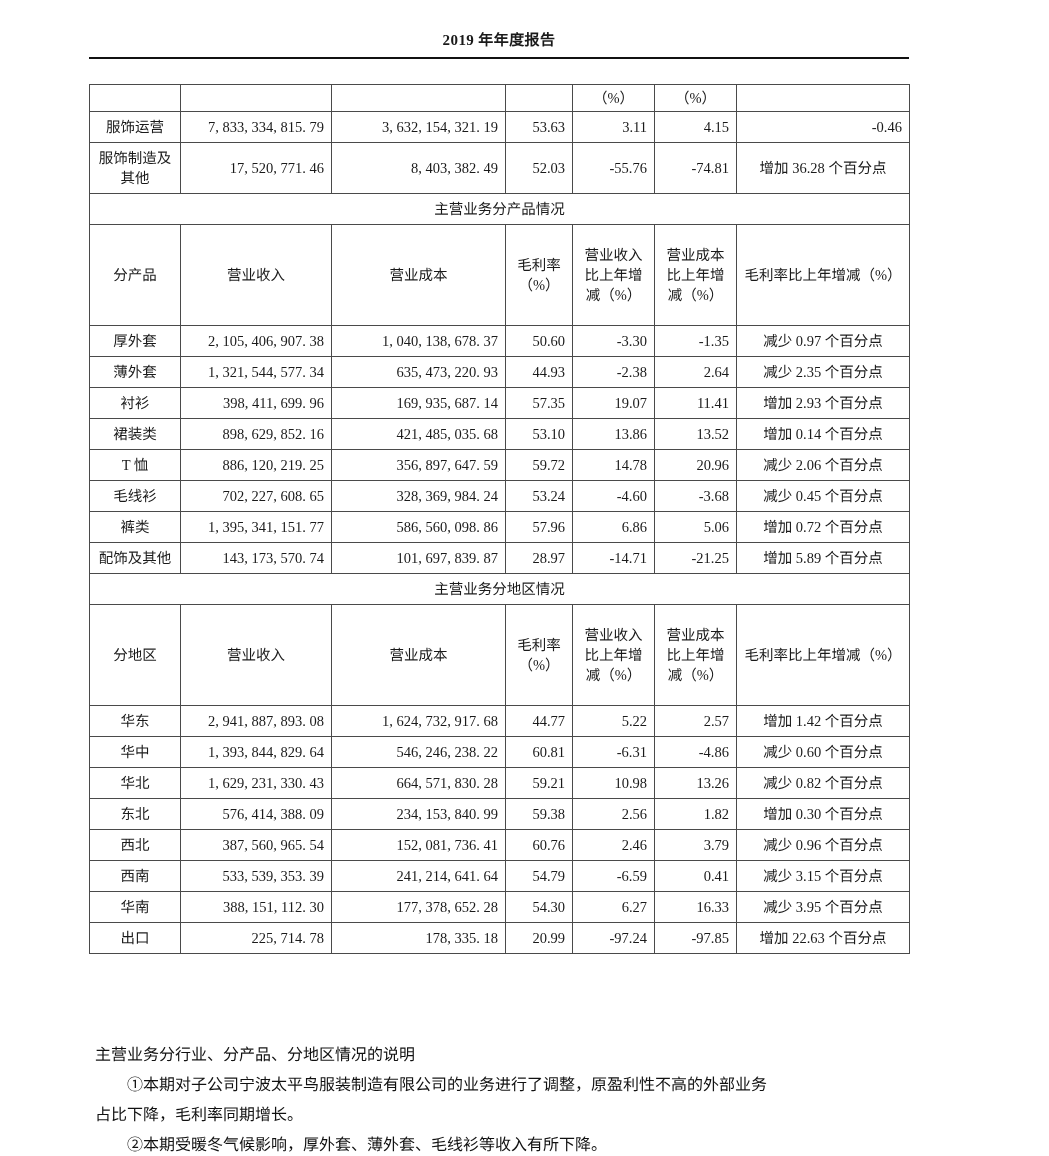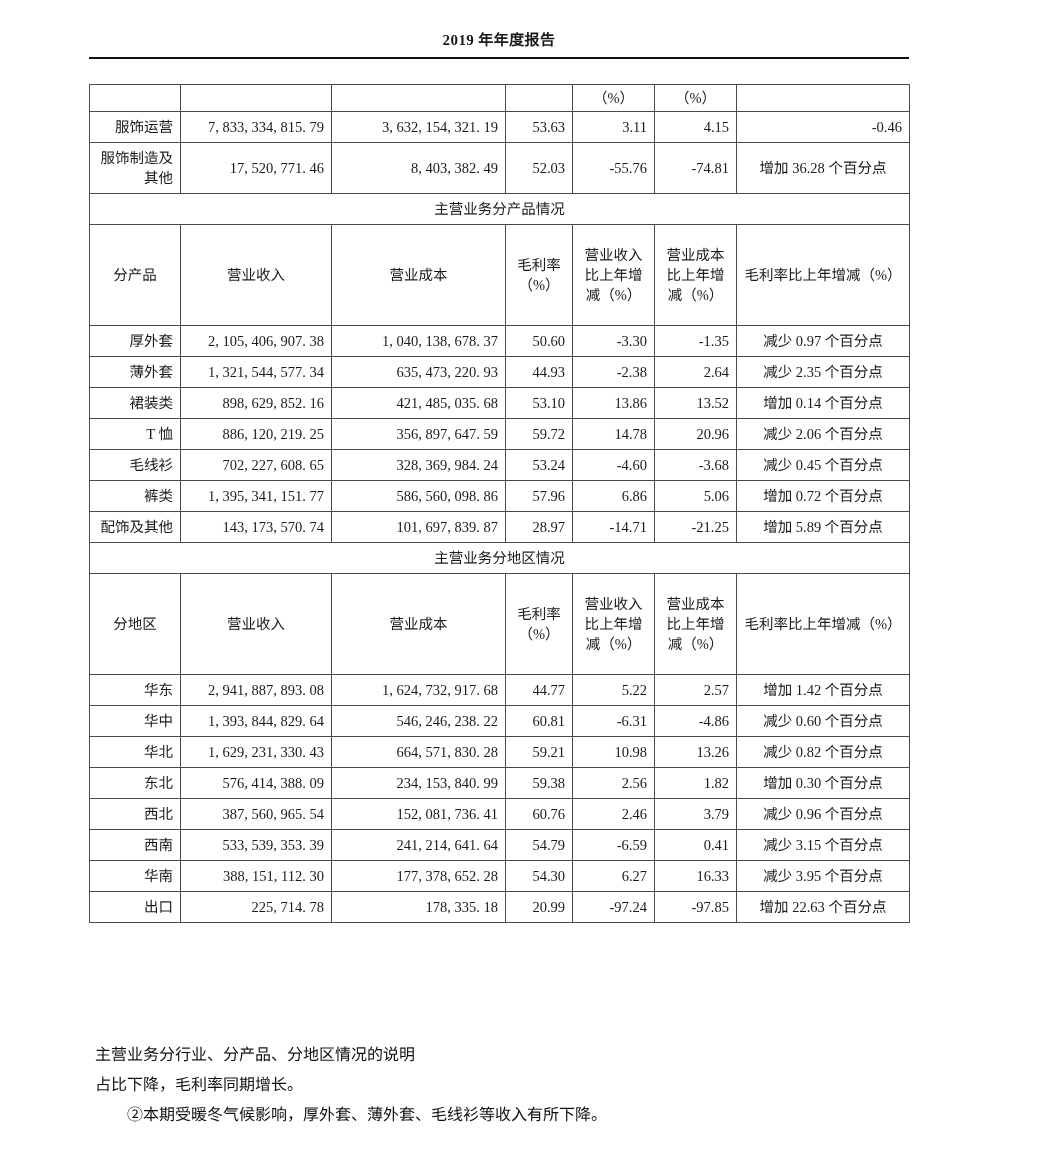--- a/index.html
+++ b/index.html
@@ -71,21 +71,21 @@
   .c0 { width: 91px;  }
   .c1 { width: 151px; }
   .c2 { width: 174px; }
   .c3 { width: 67px;  }
   .c4 { width: 82px;  }
   .c5 { width: 82px;  }
   .c6 { width: 173px; }
 
   .num   { text-align: right;  white-space: nowrap; font-family: "Liberation Serif", "DejaVu Serif", serif; }
   .ctr   { text-align: center; }
-  .lft   { text-align: right; }
+  .lft   { text-align: center; }
 
   .blank-row td { height: 22px; padding: 2px 7px; }
 
   .section-bar td {
     text-align: center;
     font-size: 14.5px;
     padding: 5px 7px;
     margin-top: 16px;
   }
 
@@ -184,20 +184,29 @@
         <tr>
           <td class="lft">薄外套</td>
           <td class="num">1, 321, 544, 577. 34</td>
           <td class="num">635, 473, 220. 93</td>
           <td class="num">44.93</td>
           <td class="num">-2.38</td>
           <td class="num">2.64</td>
           <td class=" ctr">减少 2.35 个百分点</td>
         </tr>
         <tr>
+          <td class="lft">衬衫</td>
+          <td class="num">398, 411, 699. 96</td>
+          <td class="num">169, 935, 687. 14</td>
+          <td class="num">57.35</td>
+          <td class="num">19.07</td>
+          <td class="num">11.41</td>
+          <td class=" ctr">增加 2.93 个百分点</td>
+        </tr>
+        <tr>
           <td class="lft">裙装类</td>
           <td class="num">898, 629, 852. 16</td>
           <td class="num">421, 485, 035. 68</td>
           <td class="num">53.10</td>
           <td class="num">13.86</td>
           <td class="num">13.52</td>
           <td class=" ctr">增加 0.14 个百分点</td>
         </tr>
         <tr>
           <td class="lft">T 恤</td>
@@ -317,17 +326,18 @@
           <td class="num">20.99</td>
           <td class="num">-97.24</td>
           <td class="num">-97.85</td>
           <td class=" ctr">增加 22.63 个百分点</td>
         </tr>
       </tbody>
   </table>
 
   <div class="notes">
     <p>主营业务分行业、分产品、分地区情况的说明</p>
+    <p class="indent"><span>①本期对子公司宁波太平鸟服装制造有限公司的业务进行了调整，原盈利性不高的外部业务</span></p>
     <p>占比下降，毛利率同期增长。</p>
     <p class="indent">②本期受暖冬气候影响，厚外套、薄外套、毛线衫等收入有所下降。</p>
   </div>
 
 </div>
 
 </body></html>

